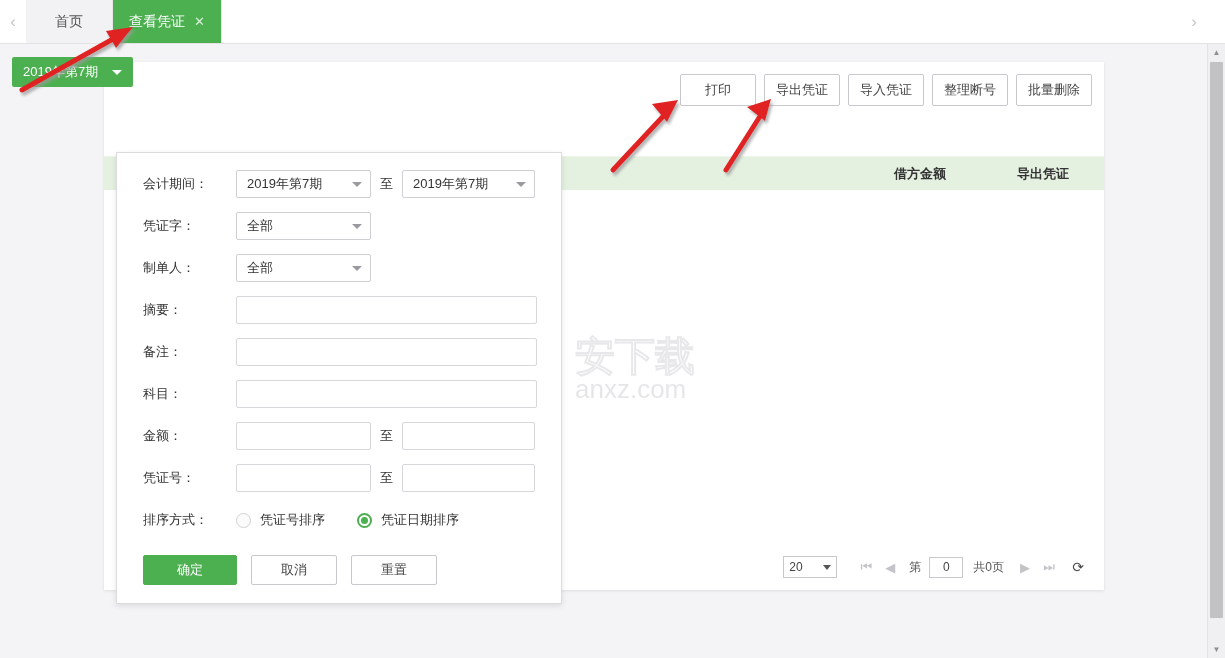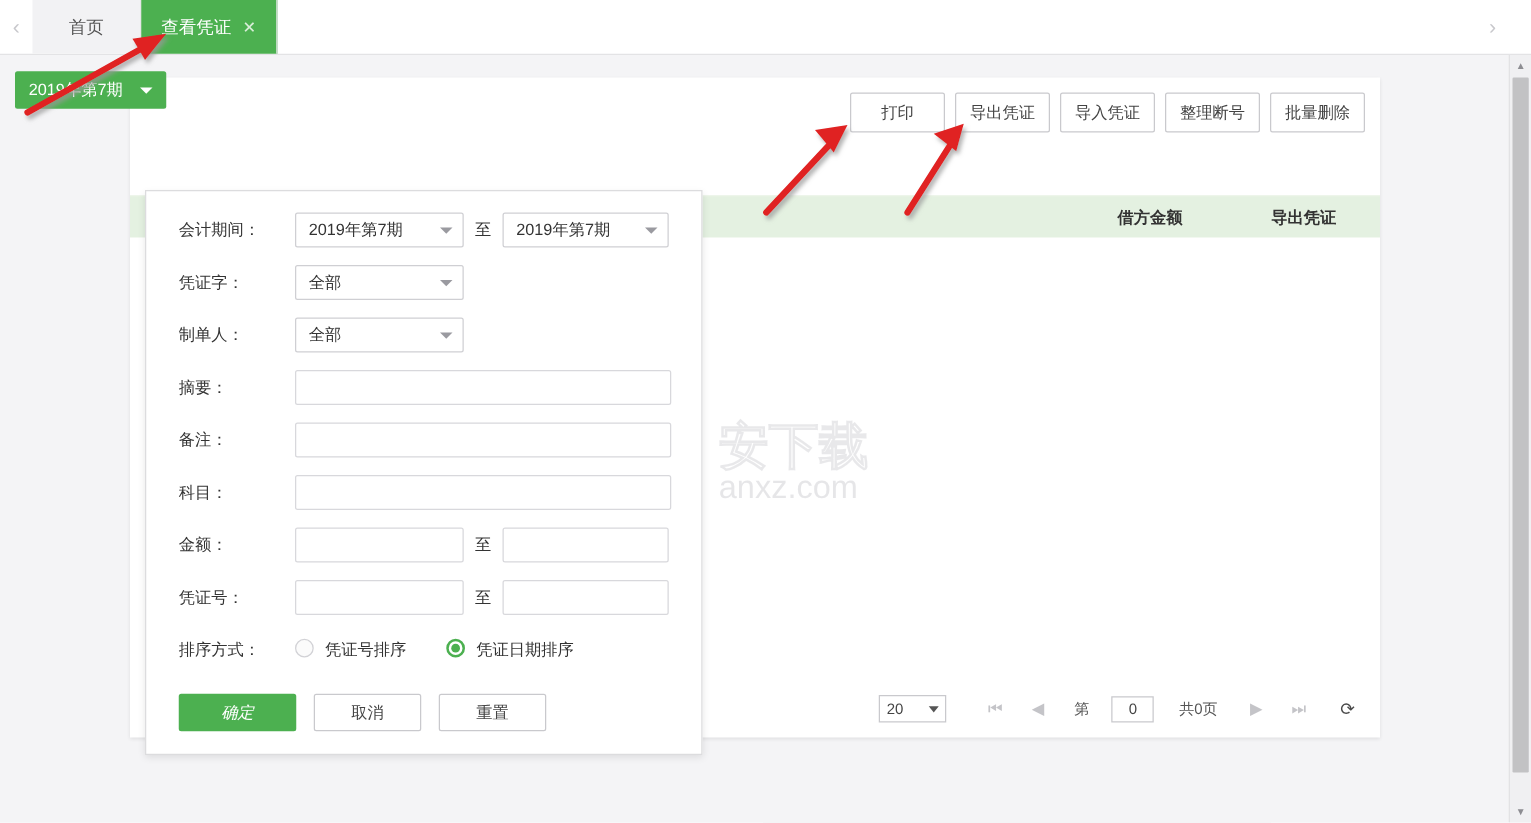--- a/index.html
+++ b/index.html
@@ -69,21 +69,21 @@
   .th{
     position:absolute;top:0;height:34px;line-height:34px;
     font-size:13px;font-weight:bold;color:#333;
   }
   .th.debit{left:790px;}
   .th.credit{left:913px;}
   .table-body{position:absolute;left:0;top:128px;right:0;bottom:46px;background:#fff;}
   
   .pager{
     position:absolute;right:14px;bottom:10px;height:26px;
-    display:flex;align-items:center;gap:12px;font-size:12px;color:#555;
+    display:flex;align-items:center;gap:2px;font-size:12px;color:#555;
   }
   .pg-size{
     width:54px;height:22px;border:1px solid #c9c9cd;background:#fff;
     display:flex;align-items:center;justify-content:space-between;
     padding:0 5px;box-sizing:border-box;font-size:12px;color:#444;cursor:pointer;
     margin-right:16px;
   }
   .pg-size .caret{
     width:0;height:0;border-left:4px solid transparent;
     border-right:4px solid transparent;border-top:5px solid #555;
@@ -119,39 +119,39 @@
   .sel.w135{width:135px;}
   .sel.w133{width:133px;}
   .between{margin:0 9px;font-size:13px;color:#333;}
   .inp{
     height:28px;border:1px solid #d8d8dc;background:#fff;border-radius:2px;
     box-sizing:border-box;padding:0 8px;font-size:13px;color:#333;outline:none;
   }
   .inp.wide{width:301px;}
   .inp.half{width:135px;}
   .inp.half2{width:133px;}
-  .radio{display:flex;align-items:flex-start;margin-right:32px;cursor:pointer;}
+  .radio{display:flex;align-items:center;margin-right:32px;cursor:pointer;}
   .dot{
     width:15px;height:15px;border-radius:50%;border:1px solid #d2d2d6;
     background:#fbfbfb;box-sizing:border-box;margin-right:9px;
   }
   .dot.on{
     border:2px solid #4cb050;background:#ffffff;position:relative;
   }
   .dot.on:after{
     content:"";position:absolute;left:2px;top:2px;width:7px;height:7px;
     border-radius:50%;background:#4cb050;
   }
   .radio-lbl{font-size:13px;color:#333;}
   .actions{display:flex;gap:14px;padding-left:26px;margin-top:14px;}
   .btn{
     height:30px;line-height:28px;text-align:center;font-size:13px;
     border-radius:2px;cursor:pointer;box-sizing:border-box;
   }
-  .btn.primary{width:94px;background:#4cb050;color:#fff;border:1px solid #4cb050;font-style:italic;}
+  .btn.primary{width:94px;background:#4cb050;color:#fff;border:1px solid #4cb050;}
   .btn.ghost{width:86px;background:#fff;color:#444;border:1px solid #c9c9cd;}
   
   .wm{position:absolute;left:497px;top:278px;width:230px;height:82px;opacity:.5;pointer-events:none;z-index:3;}
   
   .sb{position:absolute;right:0;top:44px;width:18px;height:614px;background:#f0f0f2;border-left:1px solid #e2e2e4;box-sizing:border-box;}
   .sb-arrow{width:17px;height:17px;display:flex;align-items:center;justify-content:center;color:#8d8d92;font-size:8px;cursor:pointer;}
   .sb-arrow.bottom{position:absolute;bottom:0;}
   .sb-thumb{position:absolute;top:18px;left:2px;width:13px;height:556px;background:#c2c2c4;border-radius:1px;cursor:pointer;}
   
   .arrows{position:absolute;left:0;top:0;width:1225px;height:658px;pointer-events:none;z-index:20;}

